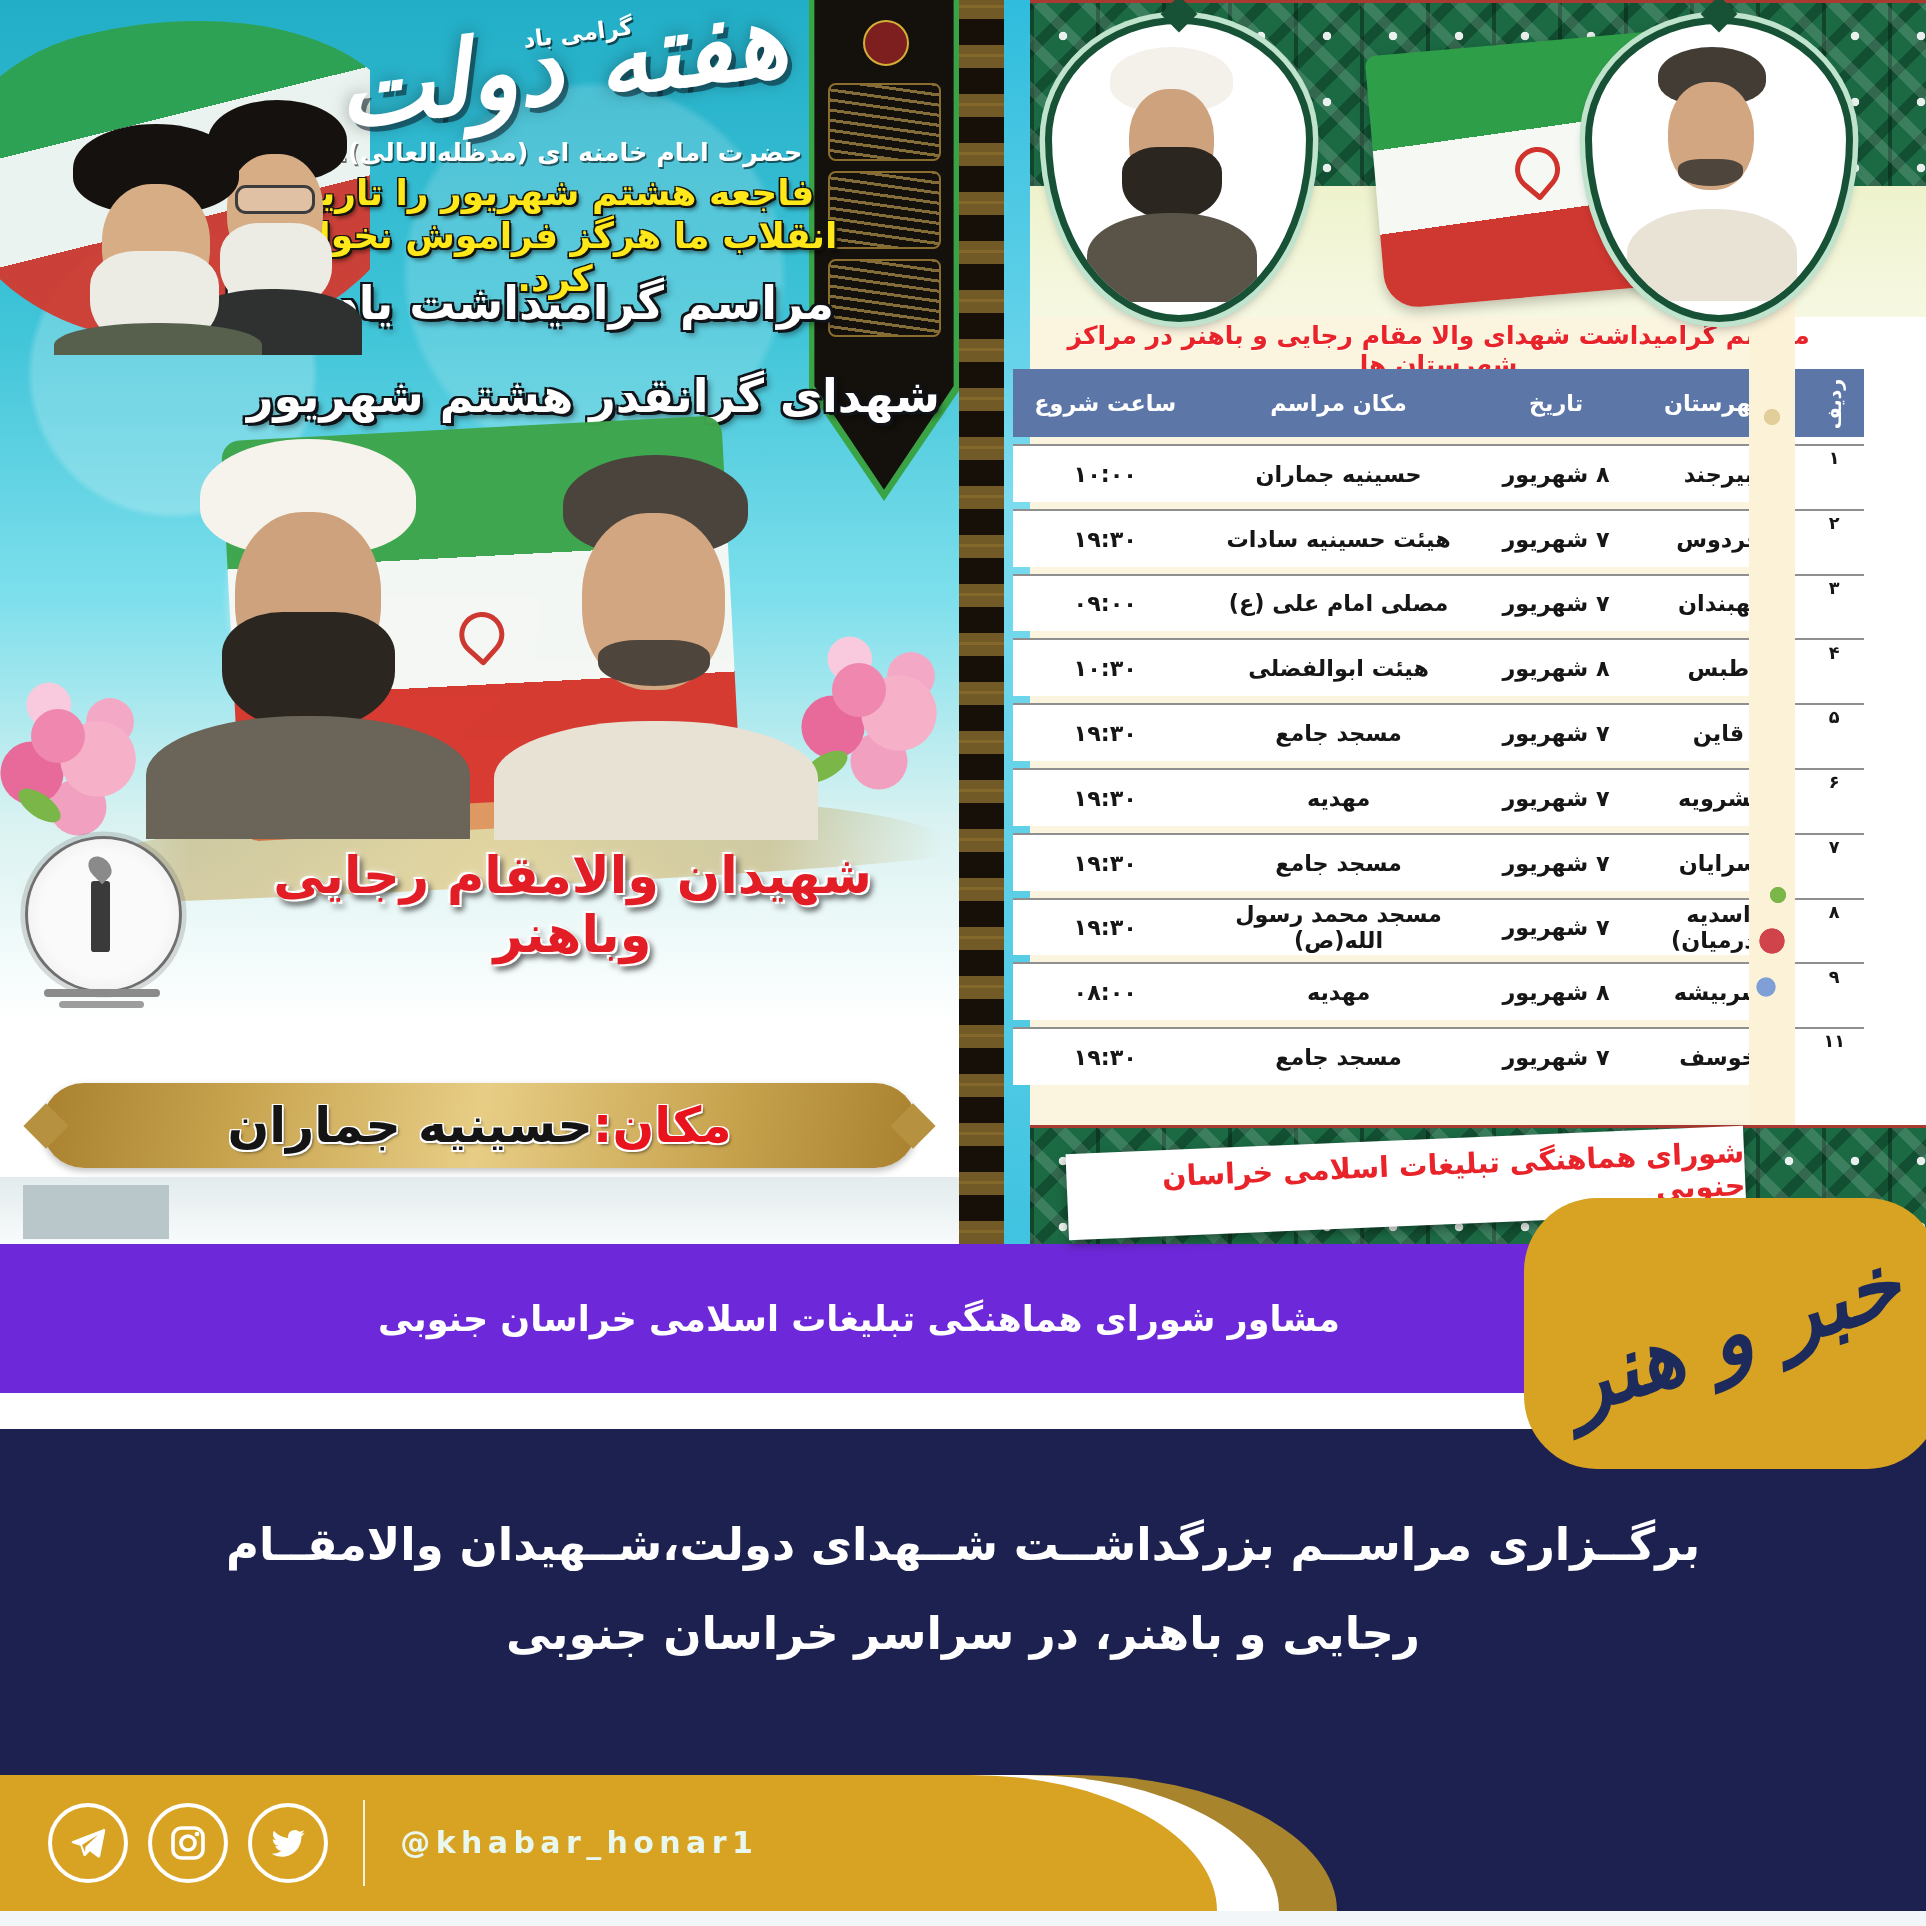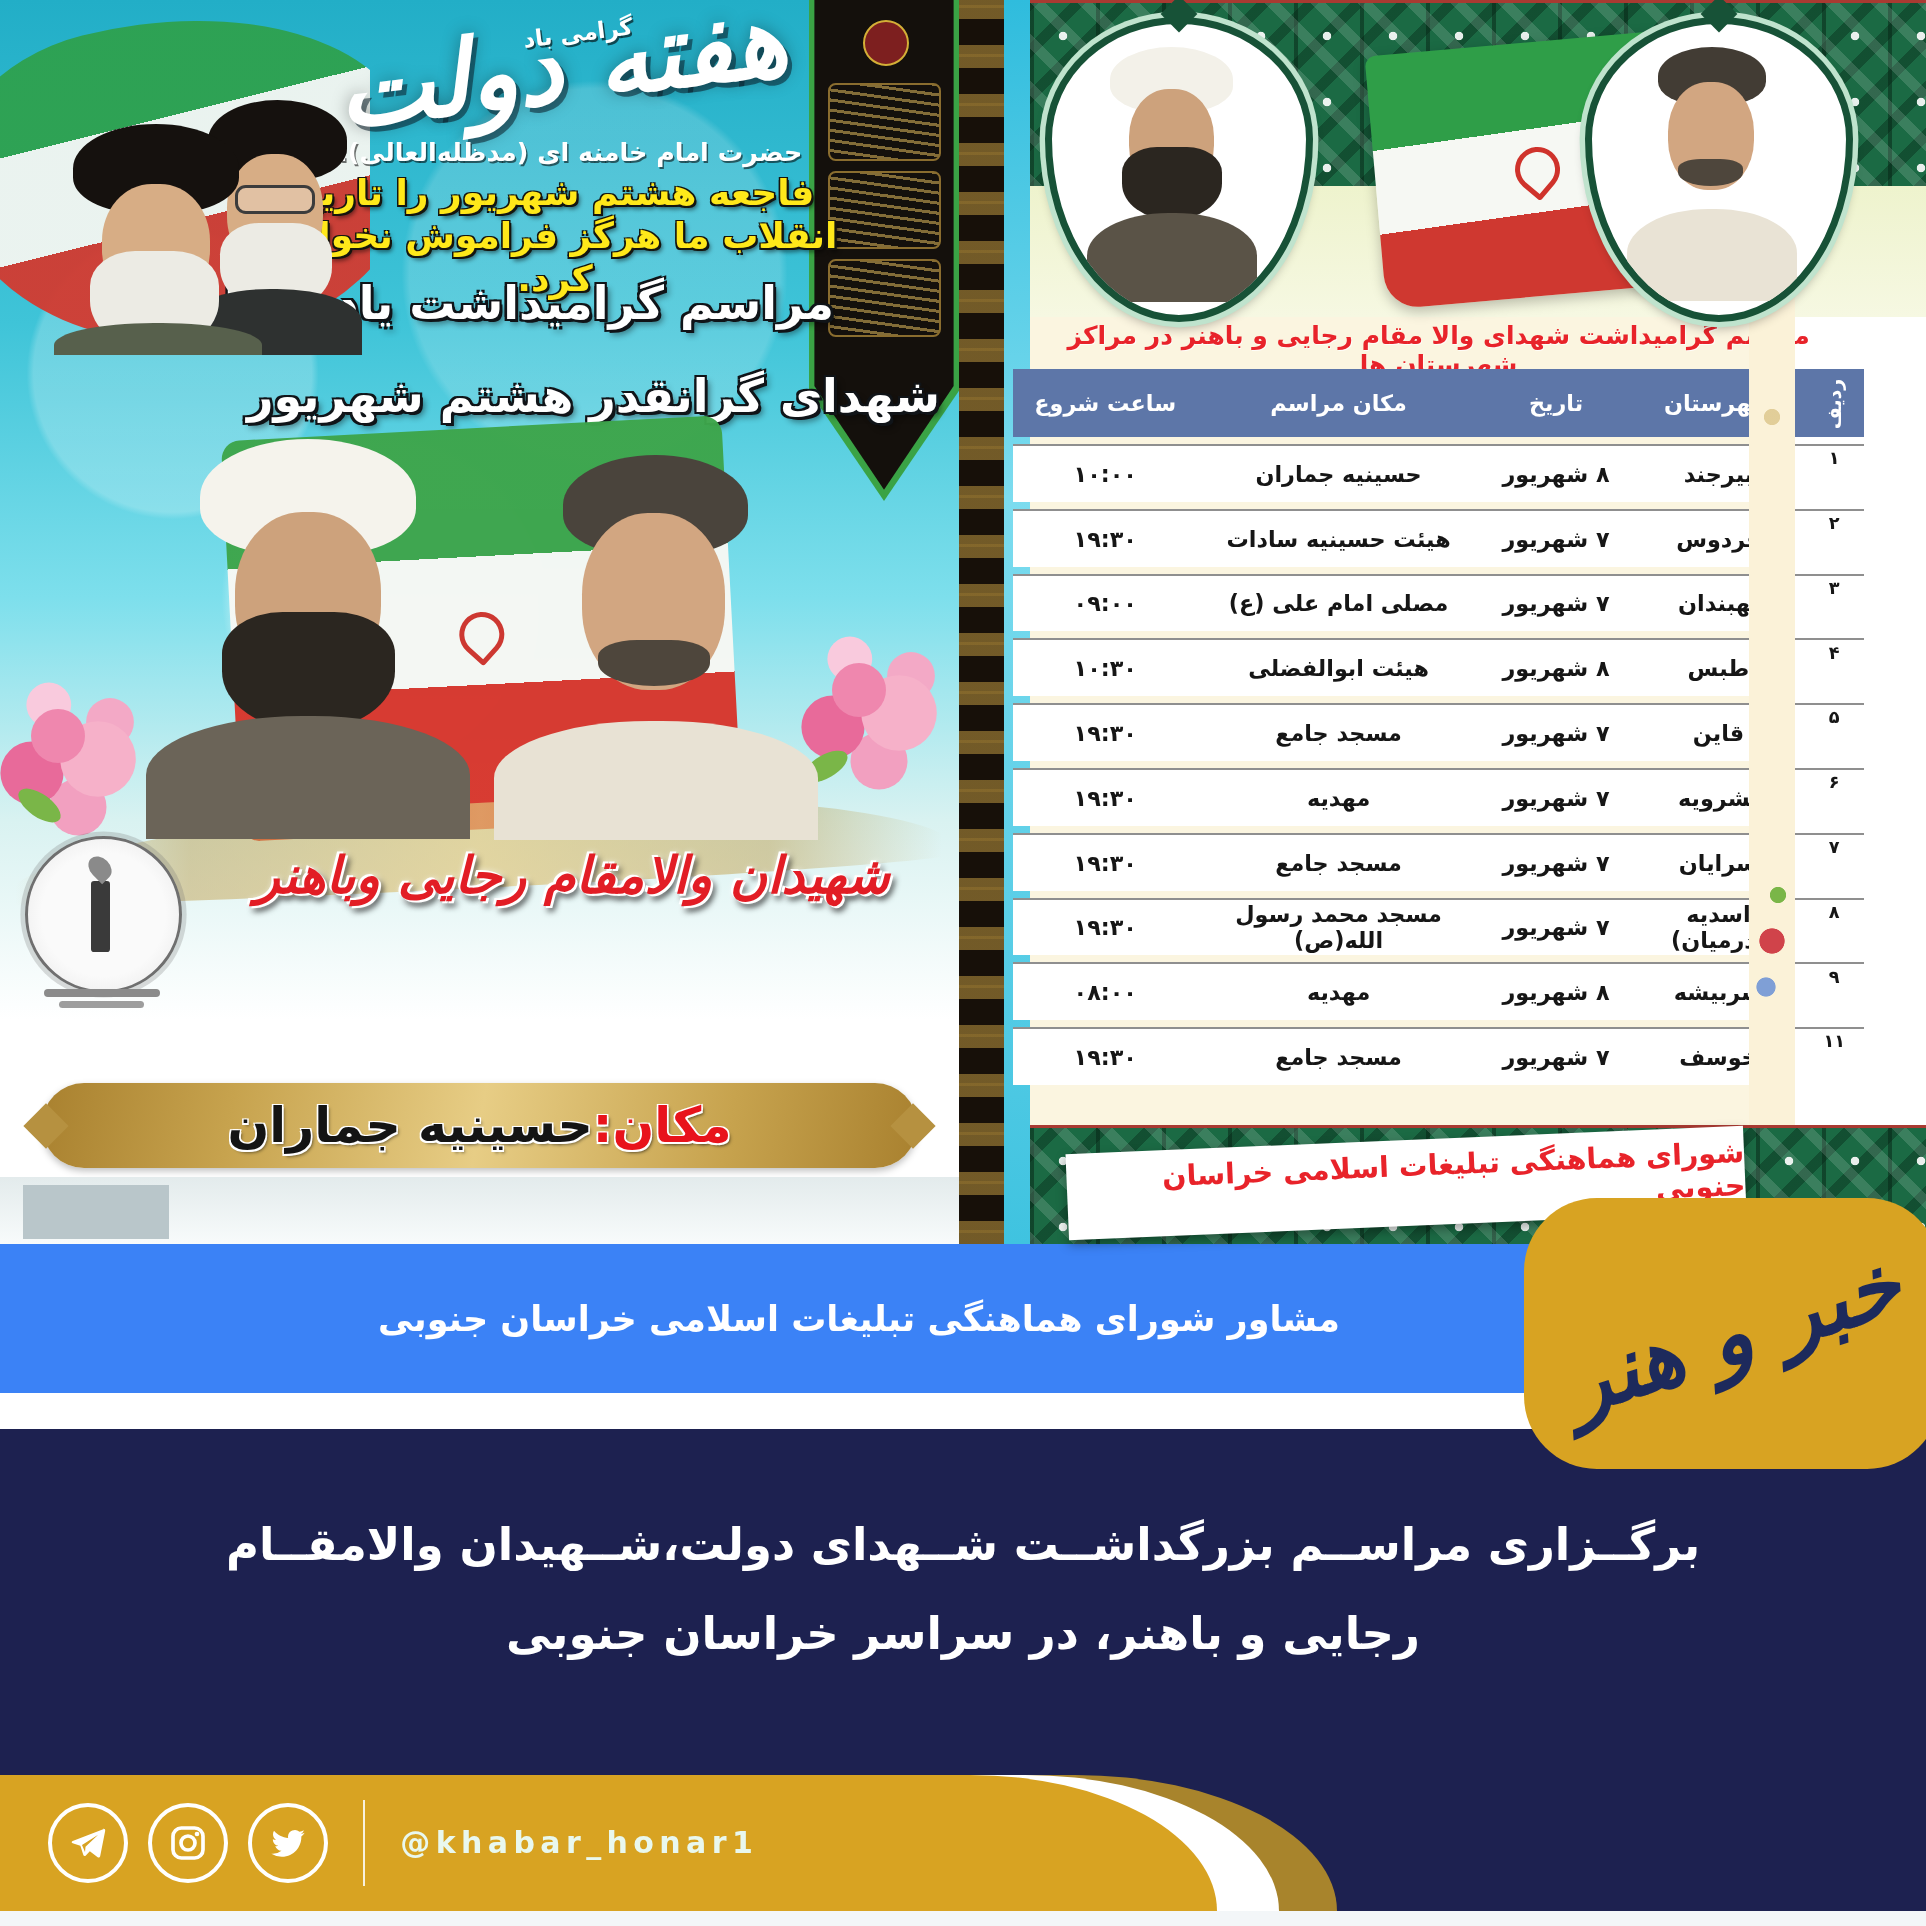--- a/index.html
+++ b/index.html
@@ -56,21 +56,21 @@
     border-radius:50% 50% 40% 60% / 90% 90% 12% 12%;}
   .council-logo{left:25px;top:836px;width:162px;height:173px;}
   .council-logo .ring{position:absolute;left:0;top:0;width:151px;height:151px;border:3.1px solid #6f6f6f;border-radius:50%;
     background:radial-gradient(circle,#fafafa 58%,#e4e4e4 100%);box-shadow:0 0 0 4.6px rgba(110,110,110,.25);}
   .council-logo .candle{position:absolute;left:66px;top:45px;width:18.5px;height:71px;background:#3a3a3a;border-radius:3.1px;}
   .council-logo .flame{position:absolute;left:65px;top:18.5px;width:20px;height:26px;background:#8a8a8a;
     border-radius:50% 50% 50% 0;transform:rotate(-45deg);}
   .council-logo .cap1{position:absolute;left:18.5px;top:153px;width:116px;height:7.7px;background:#8b8b8b;border-radius:3.9px;}
   .council-logo .cap2{position:absolute;left:34px;top:165px;width:85px;height:7px;background:#9d9d9d;border-radius:3.9px;}
   .martyrs-callig{left:193px;top:846px;width:759px;text-align:center;color:#e21d25;font-size:51px;font-weight:bold;
-    font-style:italic;direction:rtl;
+    direction:rtl;
     text-shadow:0 0 7.7px #ffffff,2.3px 2.3px 0 #ffffff,-2.3px -2.3px 0 #ffffff,3.9px 4.6px 6.2px rgba(0,0,0,.8);}
   .gold-bar{left:42px;width:875px;border-radius:42px;text-align:center;direction:rtl;
     background:linear-gradient(100deg,#a9812f 0%,#c7a34e 22%,#e7cd85 50%,#c7a34e 78%,#a9812f 100%);
     box-shadow:0 3.1px 7.7px rgba(0,0,0,.25);}
   .gold-bar::before,.gold-bar::after{content:"";position:absolute;top:50%;width:32px;height:32px;margin-top:-16px;
     background:#b69140;transform:rotate(45deg);}
   .gold-bar::before{left:-12.3px;} .gold-bar::after{right:-12.3px;}
   .bar-label{color:#e8131c;font-weight:bold;text-shadow:1.5px 1.5px 0 #fff,-1.5px -1.5px 0 #fff,1.5px -1.5px 0 #fff,-1.5px 1.5px 0 #fff,2.3px 3.1px 3.1px rgba(0,0,0,.55);}
   .bar-value{color:#141414;font-weight:bold;text-shadow:1.5px 1.5px 0 #fff,-1.5px -1.5px 0 #fff,1.5px -1.5px 0 #fff,-1.5px 1.5px 0 #fff,2.3px 3.1px 3.1px rgba(0,0,0,.45);}
   #time-bar{top:990px;height:83px;line-height:83px;font-size:42px;}
@@ -118,21 +118,21 @@
   .council-banner{left:108px;top:1140px;width:678px;height:86px;background:#ffffff;transform:rotate(-2.4deg);
     box-shadow:0 4.6px 10.8px rgba(0,0,0,.35);display:flex;align-items:center;justify-content:center;
     color:#e8232a;font-size:28.5px;font-weight:bold;direction:rtl;z-index:4;}
   .floral-edge{right:0;top:186px;width:46px;height:939px;background:#fbf2d8;
     background-image:radial-gradient(circle at 23px 755px,#d0434a 0 12.3px,transparent 13px),
       radial-gradient(circle at 17px 801px,#7f9fd6 0 9.2px,transparent 10px),
       radial-gradient(circle at 29px 709px,#7ab648 0 7.7px,transparent 8.5px),
       radial-gradient(circle at 23px 231px,rgba(200,170,90,.5) 0 7.7px,transparent 8.5px);}
 
   
-  #red-band{left:0;top:1244px;width:1926px;height:149px;background:#3b82f6;}
+  #red-band{left:0;top:1244px;width:1926px;height:149px;background:#6d28d9;}
   #red-band .txt{position:absolute;left:0;top:50%;width:1718px;transform:translateY(-50%);
     text-align:center;color:#ffffff;font-size:35px;font-weight:bold;direction:rtl;}
   #navy-band{left:0;top:1429px;width:1926px;height:482px;background:#1d2150;}
   #navy-band .lines{padding-top:71px;text-align:center;color:#ffffff;font-weight:bold;font-size:45px;
     direction:rtl;line-height:89px;}
   #brand-logo{top:1198px;right:-14px;width:416px;height:271px;background:#d8a322;border-radius:73px;z-index:5;
     display:flex;align-items:center;justify-content:center;}
   #brand-logo .callig{color:#1d2a5c;font-size:86px;font-weight:bold;font-style:italic;direction:rtl;
     transform:rotate(-18deg);}
 

